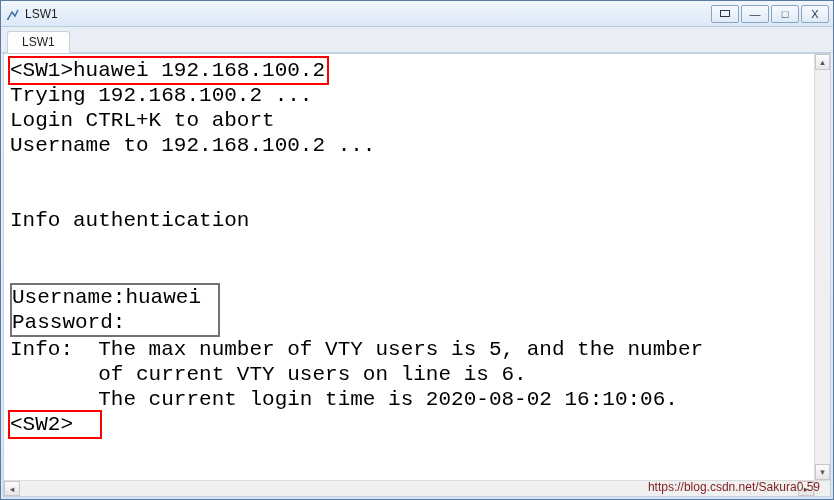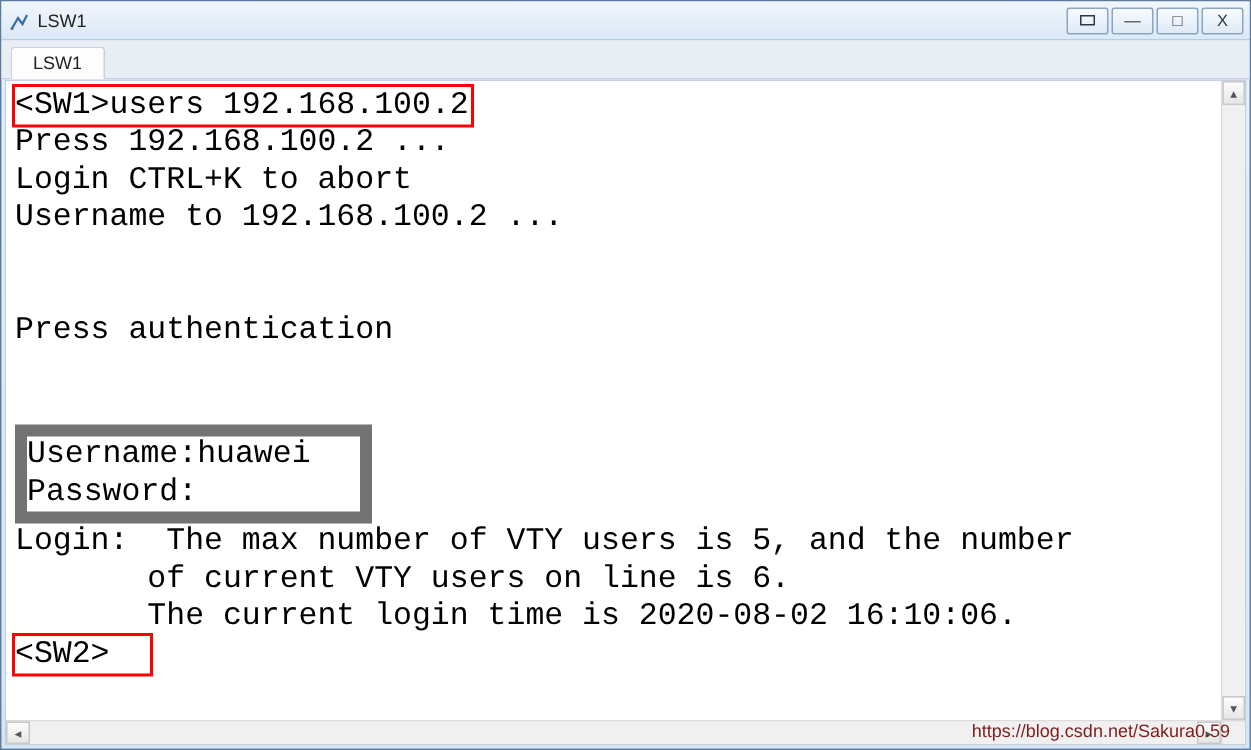--- a/index.html
+++ b/index.html
@@ -90,23 +90,23 @@
     line-height: 25px;
     color: #000;
     white-space: pre;
   }
   .hl {
     outline: 2px solid #ff0000;
     display: inline-block;
     padding-right: 2px;
   }
   .hl-block {
-    border: 8px solid #737373;
+    border: 2px solid #737373;
     display: inline-block;
-    padding: 0 20px 0 0;
+    padding: 0 4px 0 0;
   }
   .vscroll {
     position: absolute;
     right: 0; top: 0; bottom: 16px;
     width: 16px;
     background: #f0f0f0;
     border-left: 1px solid #dcdcdc;
     display: flex; flex-direction: column;
   }
   .sbtn {
@@ -172,32 +172,32 @@
     </div>
   </div>
 
   <div class="tab-row">
     <div class="tab">
       <span>LSW1</span>
     </div>
   </div>
 
   <div class="terminal-wrap">
-    <div class="terminal"><span class="hl"><span>&lt;SW1&gt;</span><span>users 192.168.100.2</span></span>
-<span>Press 192.168.100.2 ...</span>
+    <div class="terminal"><span class="hl"><span>&lt;SW1&gt;</span><span>huawei 192.168.100.2</span></span>
+<span>Trying 192.168.100.2 ...</span>
 <span>Login CTRL+K to abort</span>
 <span>Username to 192.168.100.2 ...</span>
 
 
-<span>Press authentication</span>
+<span>Info authentication</span>
 
 
 <span class="hl-block"><span>Username:huawei</span>
 <span>Password:</span>       </span>
-<span>Login:  The max number of VTY users is 5, and the number</span>
+<span>Info:  The max number of VTY users is 5, and the number</span>
 <span>       of current VTY users on line is 6.</span>
 <span>       The current login time is 2020-08-02 16:10:06.</span>
 <span class="hl"><span>&lt;SW2&gt;</span>  </span></div>
 
     <div class="vscroll">
       <div class="sbtn">
           <span>▴</span>
         </div>
       <div class="strack"></div>
       <div class="sbtn">

